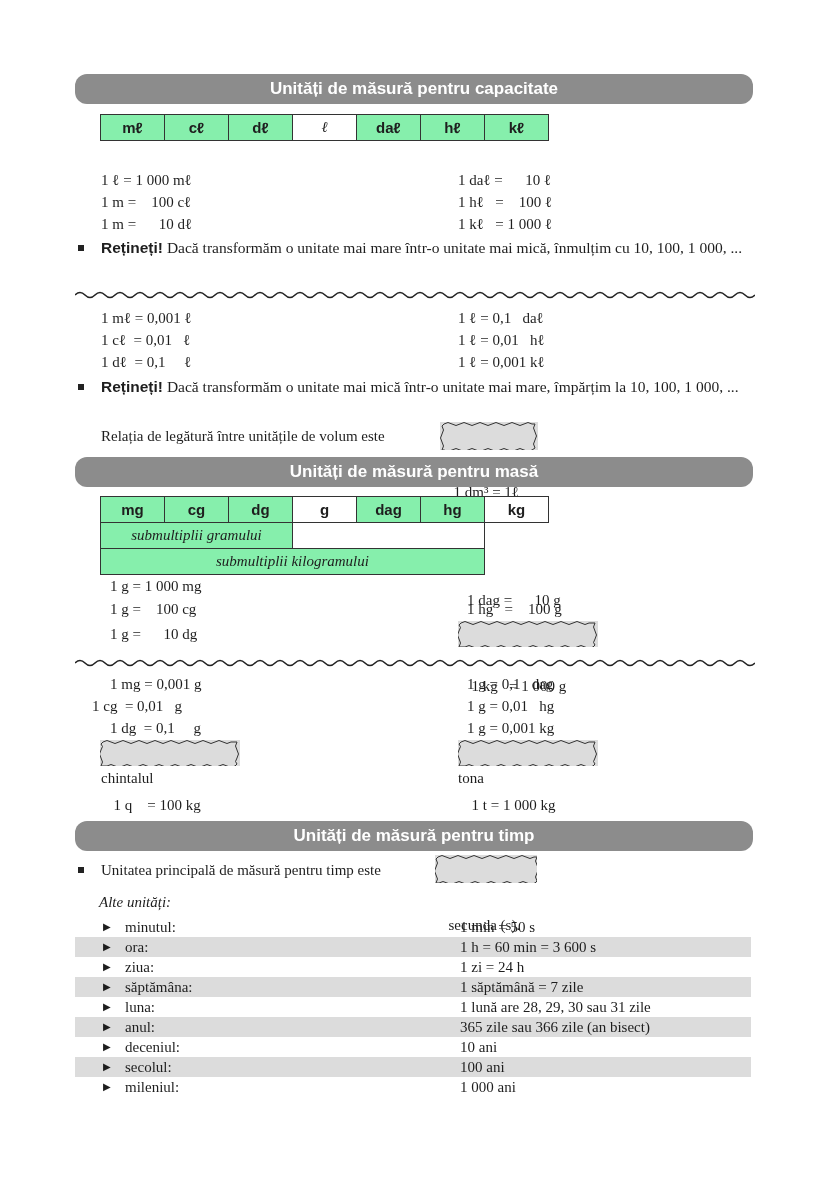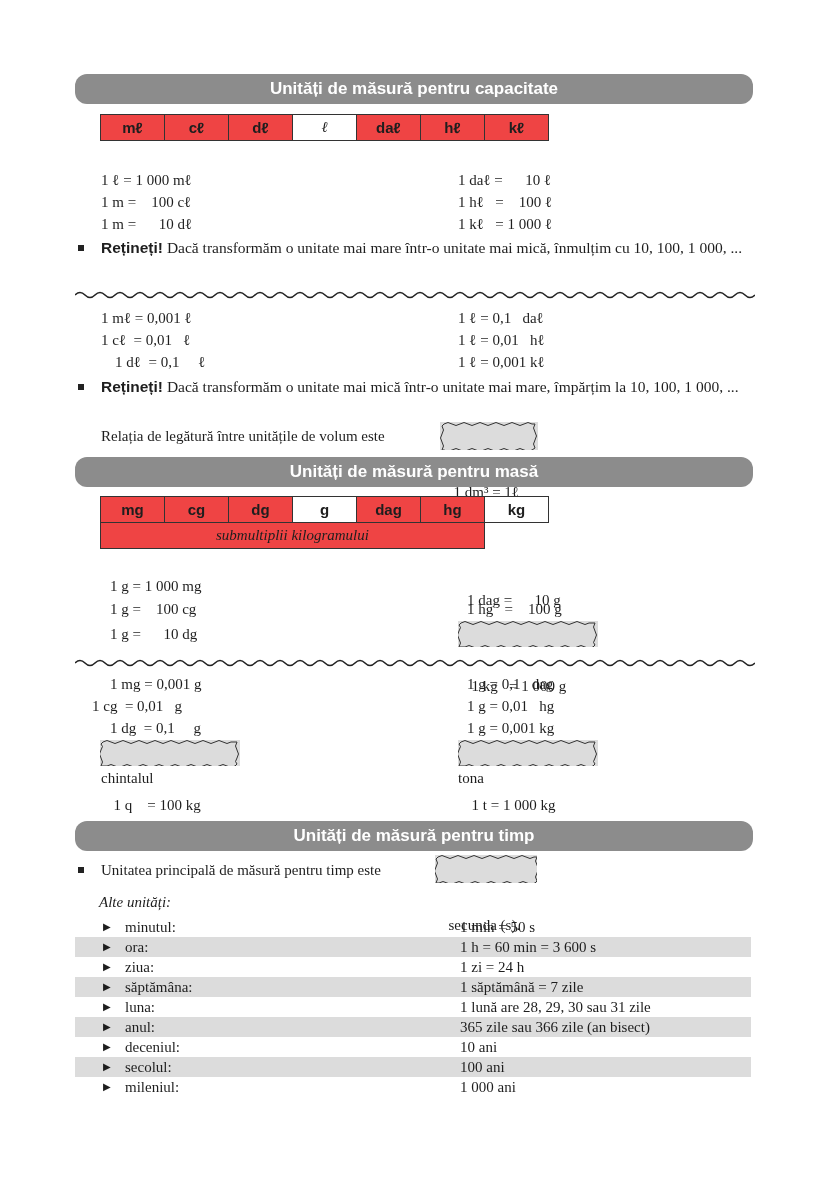--- a/index.html
+++ b/index.html
@@ -3,21 +3,21 @@
 <meta charset="utf-8">
 <style>
   html, body { margin: 0; padding: 0; background: #ffffff; }
   body { width: 828px; height: 1178px; position: relative; overflow: hidden;
          font-family: "Liberation Serif", serif; color: #1e1e1e; font-size: 15px; }
   .banner { position: absolute; left: 75px; width: 678px; height: 30px; background: #8c8c8c;
             border-radius: 12px; color: #ffffff; text-align: center; line-height: 30px;
             font-family: "Liberation Sans", sans-serif; font-weight: bold; font-size: 17px; }
   table.units { position: absolute; border-collapse: collapse; font-size: 15px; }
   table.units td { border: 1.5px solid #333; text-align: center; height: 25px; padding: 0; }
-  table.units td.g { background: #ef4444; }
+  table.units td.g { background: #86efac; }
   table.units td.w { background: #ffffff; }
   table.units td.h { font-family: "Liberation Sans", sans-serif; font-weight: bold; font-size: 15px; }
   table.units td.it { font-style: italic; font-size: 15px; }
   .line { position: absolute; font-size: 15px; white-space: pre; line-height: 20px; }
   .bullet { position: absolute; width: 6px; height: 6px; background: #222; }
   .note { position: absolute; left: 101px; width: 655px; font-size: 15.5px; line-height: 24px; }
   .note b { font-family: "Liberation Sans", sans-serif; font-weight: bold; }
   .wavy { position: absolute; left: 75px; width: 680px; height: 10px; }
   .wbox { position: absolute; background: #dcdcdc; white-space: pre; font-size: 15px; line-height: 22px; padding: 0 6px; }
   .wbox svg { position: absolute; left: 0; top: 0; }
@@ -56,21 +56,21 @@
 
 <div class="bullet" style="left:78px; top:245px;"></div>
 <div class="note" style="top:236px;"><b>Rețineți!</b><span> Dacă transformăm o unitate mai mare într-o unitate mai mică, înmulțim cu 10, 100, 1 000, ...</span></div>
 
 <svg class="wavy" style="top:290px;" viewBox="0 0 680 10" preserveAspectRatio="none">
   <path d="M0 5 Q 5 0 10 5 T 20 5 T 30 5 T 40 5 T 50 5 T 60 5 T 70 5 T 80 5 T 90 5 T 100 5 T 110 5 T 120 5 T 130 5 T 140 5 T 150 5 T 160 5 T 170 5 T 180 5 T 190 5 T 200 5 T 210 5 T 220 5 T 230 5 T 240 5 T 250 5 T 260 5 T 270 5 T 280 5 T 290 5 T 300 5 T 310 5 T 320 5 T 330 5 T 340 5 T 350 5 T 360 5 T 370 5 T 380 5 T 390 5 T 400 5 T 410 5 T 420 5 T 430 5 T 440 5 T 450 5 T 460 5 T 470 5 T 480 5 T 490 5 T 500 5 T 510 5 T 520 5 T 530 5 T 540 5 T 550 5 T 560 5 T 570 5 T 580 5 T 590 5 T 600 5 T 610 5 T 620 5 T 630 5 T 640 5 T 650 5 T 660 5 T 670 5 T 680 5" fill="none" stroke="#222" stroke-width="1.6"></path>
 </svg>
 
 <div class="line" style="left:101px; top:308px;">1 mℓ = 0,001 ℓ</div>
 <div class="line" style="left:101px; top:330px;">1 cℓ  = 0,01   ℓ</div>
-<div class="line" style="left:101px; top:352px;margin-left:14px;">1 dℓ  = 0,1     ℓ</div>
+<div class="line" style="left:101px; top:352px;">1 dℓ  = 0,1     ℓ</div>
 <div class="line" style="left:458px; top:308px;">1 ℓ = 0,1   daℓ</div>
 <div class="line" style="left:458px; top:330px;">1 ℓ = 0,01   hℓ</div>
 <div class="line" style="left:458px; top:352px;">1 ℓ = 0,001 kℓ</div>
 
 <div class="bullet" style="left:78px; top:384px;"></div>
 <div class="note" style="top:375px;"><b>Rețineți!</b><span> Dacă transformăm o unitate mai mică într-o unitate mai mare, împărțim la 10, 100, 1 000, ...</span></div>
 
 <div class="line" style="left:101px; top:426px;">Relația de legătură între unitățile de volum este</div>
 <div class="wbox" style="left:440px; top:422px; width:86px; height:28px; line-height:28px;">
   <svg width="98" height="28" viewBox="0 0 98 28">
@@ -86,20 +86,25 @@
       <tr>
     <td class="g h" style="width:63px">mg</td>
     <td class="g h" style="width:63px">cg</td>
     <td class="g h" style="width:63px">dg</td>
     <td class="w h" style="width:63px">g</td>
     <td class="g h" style="width:63px">dag</td>
     <td class="g h" style="width:63px">hg</td>
     <td class="w h" style="width:63px">kg</td>
   </tr>
   <tr>
+    <td class="g it" colspan="3">submultiplii gramului</td>
+    <td class="w" colspan="3"></td>
+    <td style="border:none;"></td>
+  </tr>
+  <tr>
     <td class="g it" colspan="6">submultiplii kilogramului</td>
     <td style="border:none;"></td>
   </tr>
 </tbody>
   </table>
 
 <div class="line" style="left:110px; top:576px;">1 g = 1 000 mg</div>
 <div class="line" style="left:110px; top:599px;">1 g =    100 cg</div>
 <div class="line" style="left:110px; top:624px;">1 g =      10 dg</div>
 <div class="line" style="left:467px; top:576px;margin-top:14px;">1 dag =      10 g</div>

